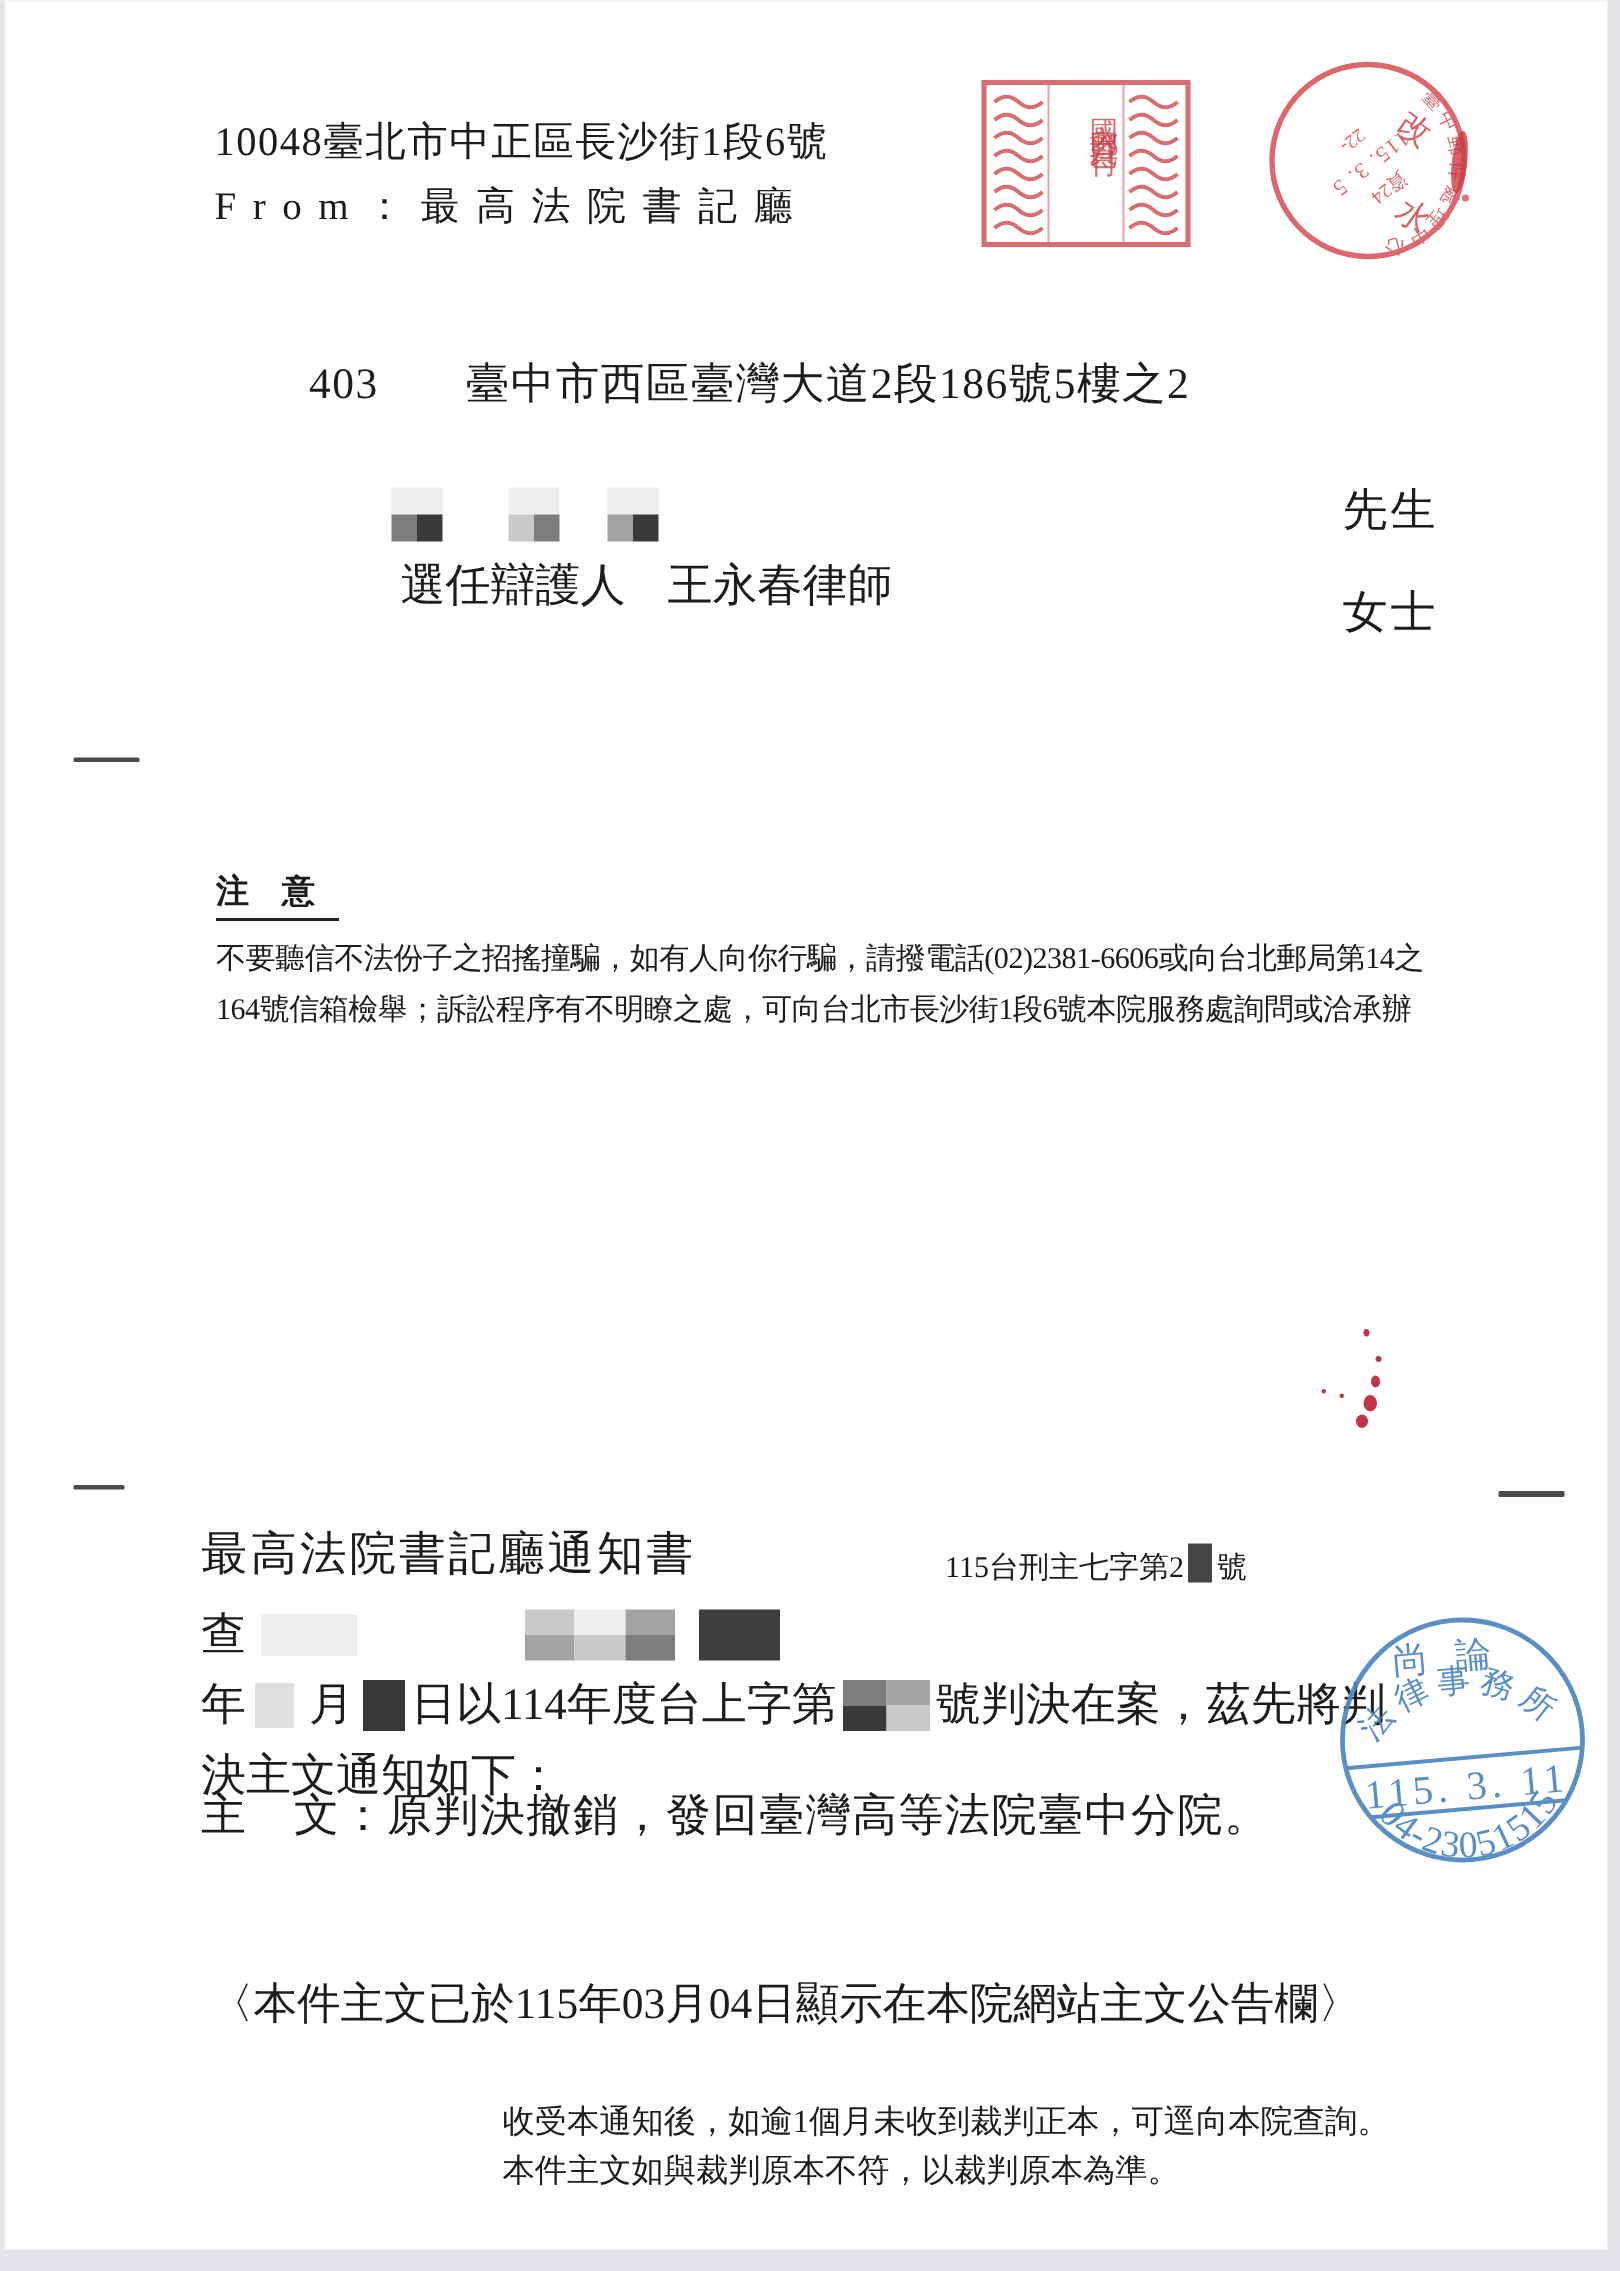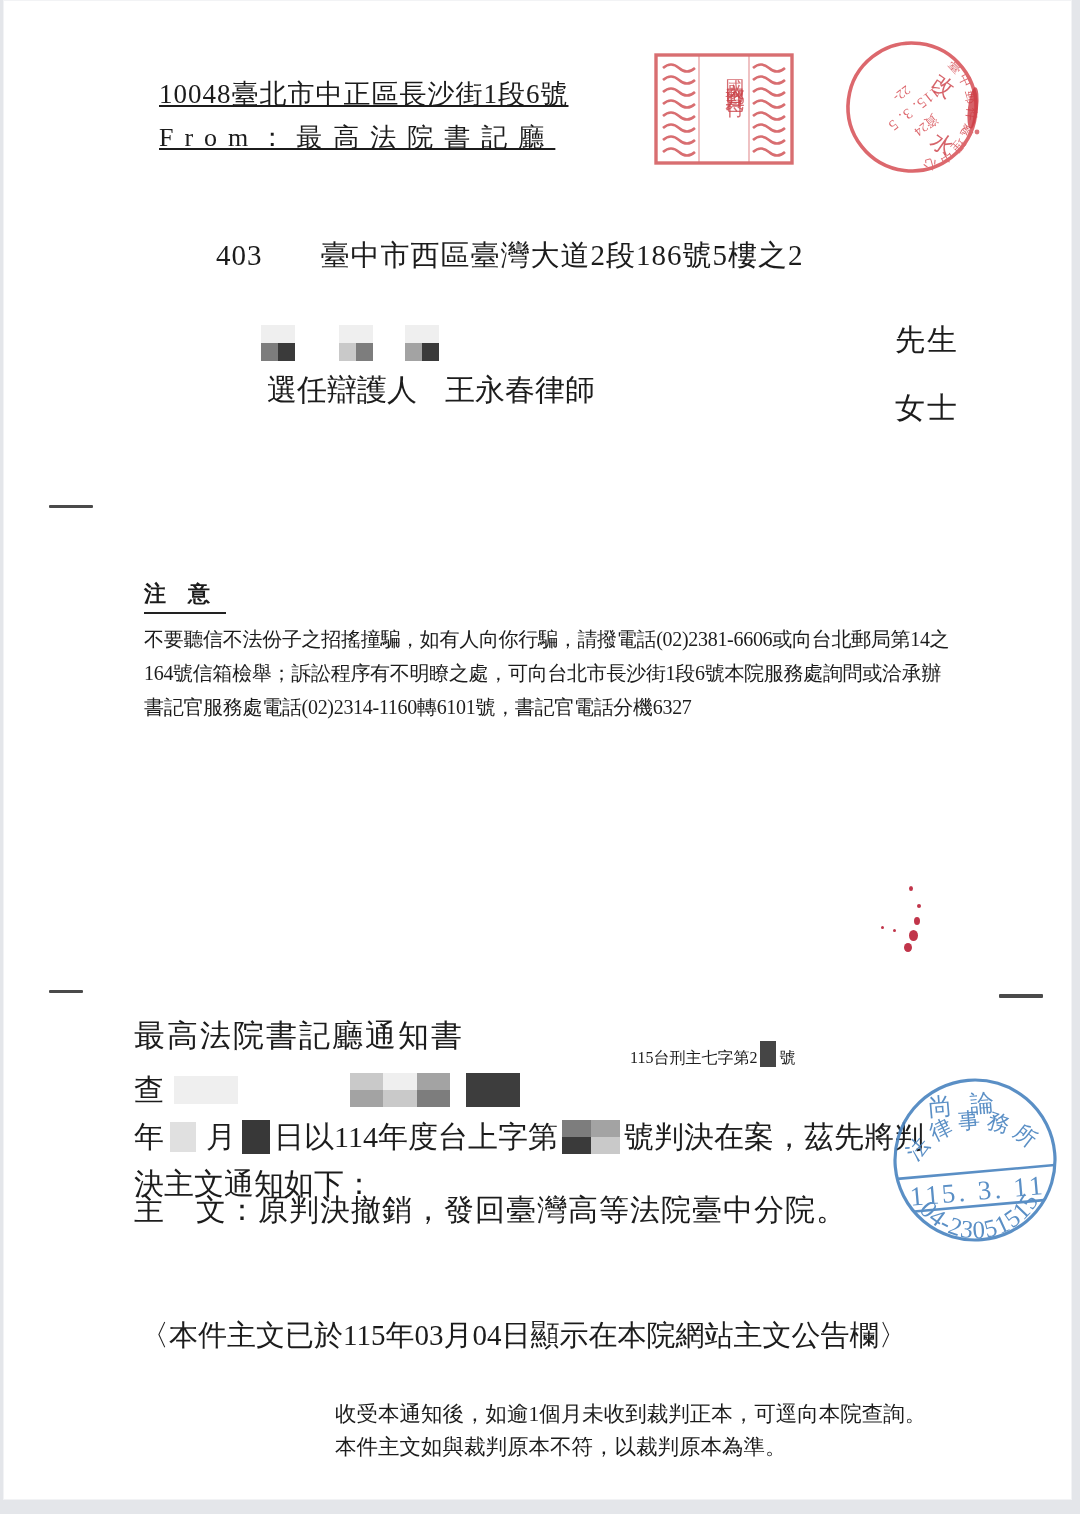--- a/index.html
+++ b/index.html
@@ -25,21 +25,21 @@
   .dk{background:#7d7d7d;}.xd{background:#3a3a3a;}
   .mz.nameblk{width:34px;height:36px;grid-template-columns:1fr 1fr;grid-template-rows:1fr 1fr;}
   .solidblk{display:inline-block;vertical-align:middle;}
   
   .dash{background:#4a4a4a;border-radius:1px;}
   
   .notice-head{font-size:22px;font-weight:700;border-bottom:2.5px solid #222;padding:0 16px 3px 0;display:inline-block;text-align:center;}
   .notice-lines{font-size:20px;line-height:34px;letter-spacing:-0.3px;white-space:nowrap;}
   
   .doc-title{font-size:31px;letter-spacing:2px;}
-  .case-no{font-size:16px;margin-top:12px;}
+  .case-no{font-size:20px;}
   .case-no .blk{width:16px;height:26px;background:#454545;display:inline-block;vertical-align:-4px;margin:0 3px;}
   .para{font-size:30px;line-height:47px;white-space:nowrap;}
   .para .row{display:flex;align-items:center;}
   .main-clause{font-size:30px;letter-spacing:1px;}
   
   .announce{font-size:29px;}
   .clerk{font-size:29px;}
   .clerk .lbl{letter-spacing:10px;}
   .clerk .nm{margin-left:64px;letter-spacing:6px;}
   .notes{font-size:21.5px;line-height:33px;}
@@ -49,21 +49,21 @@
     writing-mode:vertical-rl;text-orientation:upright;font-size:19px;line-height:23px;
     letter-spacing:4px;color:rgba(203,68,74,.78);}
   .speck{position:absolute;border-radius:50%;background:#c1354a;}
 </style>
 </head>
 <body>
 
 <div class="page">
   <div class="sheet">
 
-    <div class="abs ink" style="left:156px;top:76px;text-decoration:underline;">
+    <div class="abs ink" style="left:140px;top:76px;">
       <div class="sender-line1">10048臺北市中正區長沙街1段6號</div>
       <div class="sender-line2">From：最高法院書記廳</div>
     </div>
 
     <div class="abs" style="left:650px;top:52px;width:142px;height:114px;">
       <svg class="meter" viewBox="0 0 142 114">
         <g stroke="#cf4a4e" fill="none" opacity="0.8">
           <rect x="3" y="3" width="136" height="108" stroke-width="3.4"></rect>
           <line x1="46" y1="4" x2="46" y2="110" stroke-width="1.4" opacity="0.6"></line>
           <line x1="96" y1="4" x2="96" y2="110" stroke-width="1.4" opacity="0.6"></line>
@@ -100,21 +100,21 @@
         <text x="73" y="54" font-size="13" text-anchor="middle">資24</text>
         <text x="73" y="75" font-size="15" letter-spacing="1" text-anchor="middle">115. 3. 5</text>
         <text x="73" y="94" font-size="13" text-anchor="middle">22-</text>
       </g>
       <text x="100" y="58" font-size="22" fill="#cc3e46" opacity="0.8" transform="rotate(35 100 58)" text-anchor="middle">改</text>
       <text x="99" y="116" font-size="22" fill="#cc3e46" opacity="0.8" transform="rotate(35 99 116)" text-anchor="middle">水</text>
       <ellipse cx="134" cy="74" rx="5" ry="21" fill="#cc3a42" opacity="0.8" transform="rotate(7 134 74)"></ellipse>
       <circle cx="138" cy="98" r="2.4" fill="#cc3a42" opacity="0.7"></circle>
     </svg>
 
-    <div class="abs ink addr" style="left:213px;top:236px;">
+    <div class="abs ink addr" style="left:203px;top:236px;">
       <span class="code">403</span><span>臺中市西區臺灣大道2段186號5樓之2</span>
     </div>
 
     <span class="mz nameblk abs" style="left:258px;top:325px;">
         <i class="lt"></i>
         <i class="lt"></i>
         <i class="dk"></i>
         <i class="xd"></i>
       </span>
     <span class="mz nameblk abs" style="left:336px;top:325px;">
@@ -139,21 +139,20 @@
 
     <div class="abs dash" style="left:46px;top:505px;width:44px;height:3px;"></div>
     <div class="abs dash" style="left:46px;top:990px;width:34px;height:2.5px;"></div>
     <div class="abs dash" style="left:996px;top:994px;width:44px;height:3.5px;"></div>
 
     <div class="abs ink" style="left:141px;top:579px;">
       <div class="notice-head">注　意</div>
       <div class="notice-lines" style="margin-top:8px;">
         <div>不要聽信不法份子之招搖撞騙，如有人向你行騙，請撥電話(02)2381-6606或向台北郵局第14之</div>
         <div>164號信箱檢舉；訴訟程序有不明瞭之處，可向台北市長沙街1段6號本院服務處詢問或洽承辦</div>
-        <div>書記官服務處電話(02)2314-1160轉6101號，書記官電話分機6327</div>
       </div>
     </div>
 
     <div class="speck" style="left:906px;top:886px;width:4px;height:5px;"></div>
     <div class="speck" style="left:914px;top:904px;width:4px;height:4px;"></div>
     <div class="speck" style="left:911px;top:917px;width:6px;height:8px;"></div>
     <div class="speck" style="left:906px;top:930px;width:9px;height:11px;"></div>
     <div class="speck" style="left:901px;top:943px;width:8px;height:9px;"></div>
     <div class="speck" style="left:878px;top:926px;width:3px;height:3px;"></div>
     <div class="speck" style="left:890px;top:929px;width:3px;height:3px;"></div>

